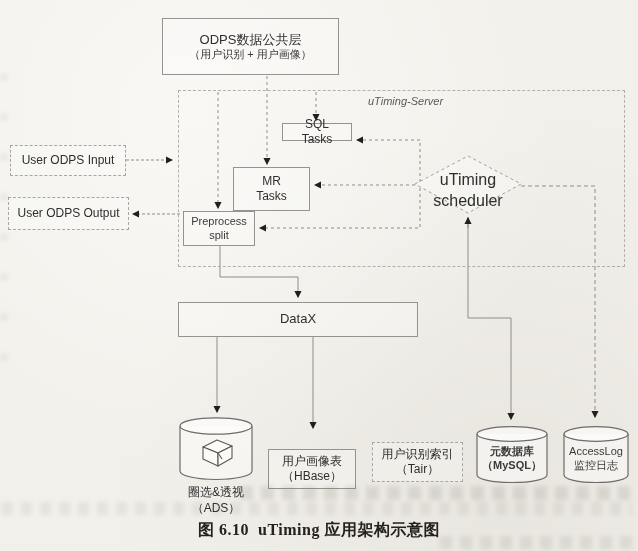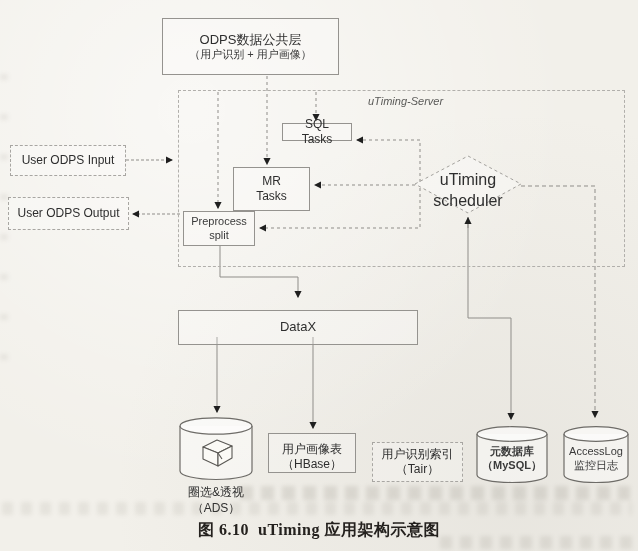--- a/index.html
+++ b/index.html
@@ -122,21 +122,21 @@
   <div class="abs" style="left:413px;top:154px;width:110px;height:62px;">
     <svg width="110" height="62" viewBox="0 0 110 62">
       <polygon points="2,30 55,2 108,30 55,59" fill="rgba(255,255,255,.3)" stroke="#a3a19d" stroke-width="1" stroke-dasharray="3,3"></polygon>
     </svg>
     <div class="abs lbl" style="left:0;top:16px;width:110px;">
       <div class="t10">uTiming</div>
       <div class="t10">scheduler</div>
     </div>
   </div>
 
-  <div class="abs node" style="left:178px;top:310px;width:240px;height:35px;">
+  <div class="abs node" style="left:178px;top:302px;width:240px;height:35px;">
     <div class="t13">DataX</div>
   </div>
 
   <div class="abs" style="left:179px;top:417px;width:74px;height:64px;">
     <svg width="74" height="64" viewBox="0 0 74 64">
       <path d="M1,9 V54 A36,8.5 0 0 0 73,54 V9" fill="rgba(255,255,255,.45)" stroke="#6e6c68" stroke-width="1.2"></path>
       <ellipse cx="37" cy="9" rx="36" ry="8.2" fill="rgba(255,255,255,.6)" stroke="#6e6c68" stroke-width="1.2"></ellipse>
     </svg>
     <svg class="abs" style="left:17px;top:18px;" width="42" height="36" viewBox="0 0 42 36">
       <g stroke="#5a5854" stroke-width="1.1" fill="#fbfaf6" stroke-linejoin="round">
@@ -145,21 +145,21 @@
         <polygon points="36,11 36,23 22,31 22,18"></polygon>
         <path d="M22,18 L26,24" fill="none"></path>
       </g>
     </svg>
   </div>
   <div class="abs lbl" style="left:161px;top:485px;width:110px;">
     <div class="t12">圈选&amp;透视</div>
     <div class="t12">（ADS）</div>
   </div>
 
-  <div class="abs node" style="left:268px;top:433px;width:88px;height:40px;justify-content:flex-end;">
+  <div class="abs node" style="left:268px;top:449px;width:88px;height:40px;">
     <div class="t12">用户画像表</div>
     <div class="t12">（HBase）</div>
   </div>
 
   <div class="abs node dashed" style="left:372px;top:442px;width:91px;height:40px;">
     <div class="t12">用户识别索引</div>
     <div class="t12">（Tair）</div>
   </div>
 
   <div class="abs" style="left:476px;top:426px;width:72px;height:58px;font-weight:bold;">

